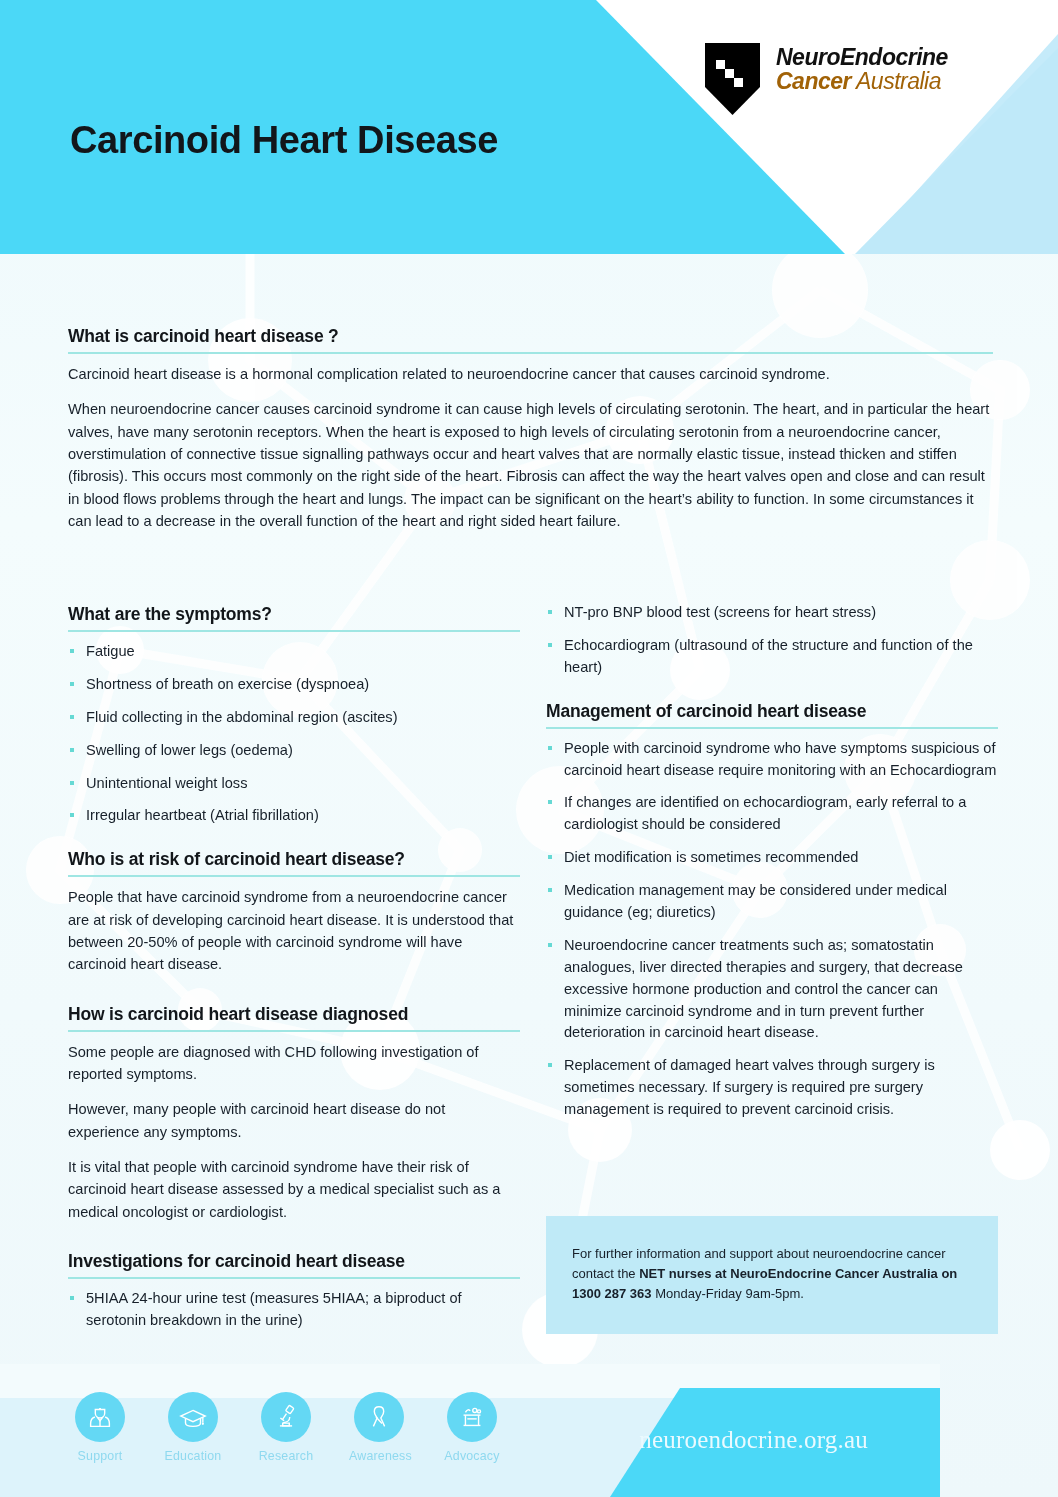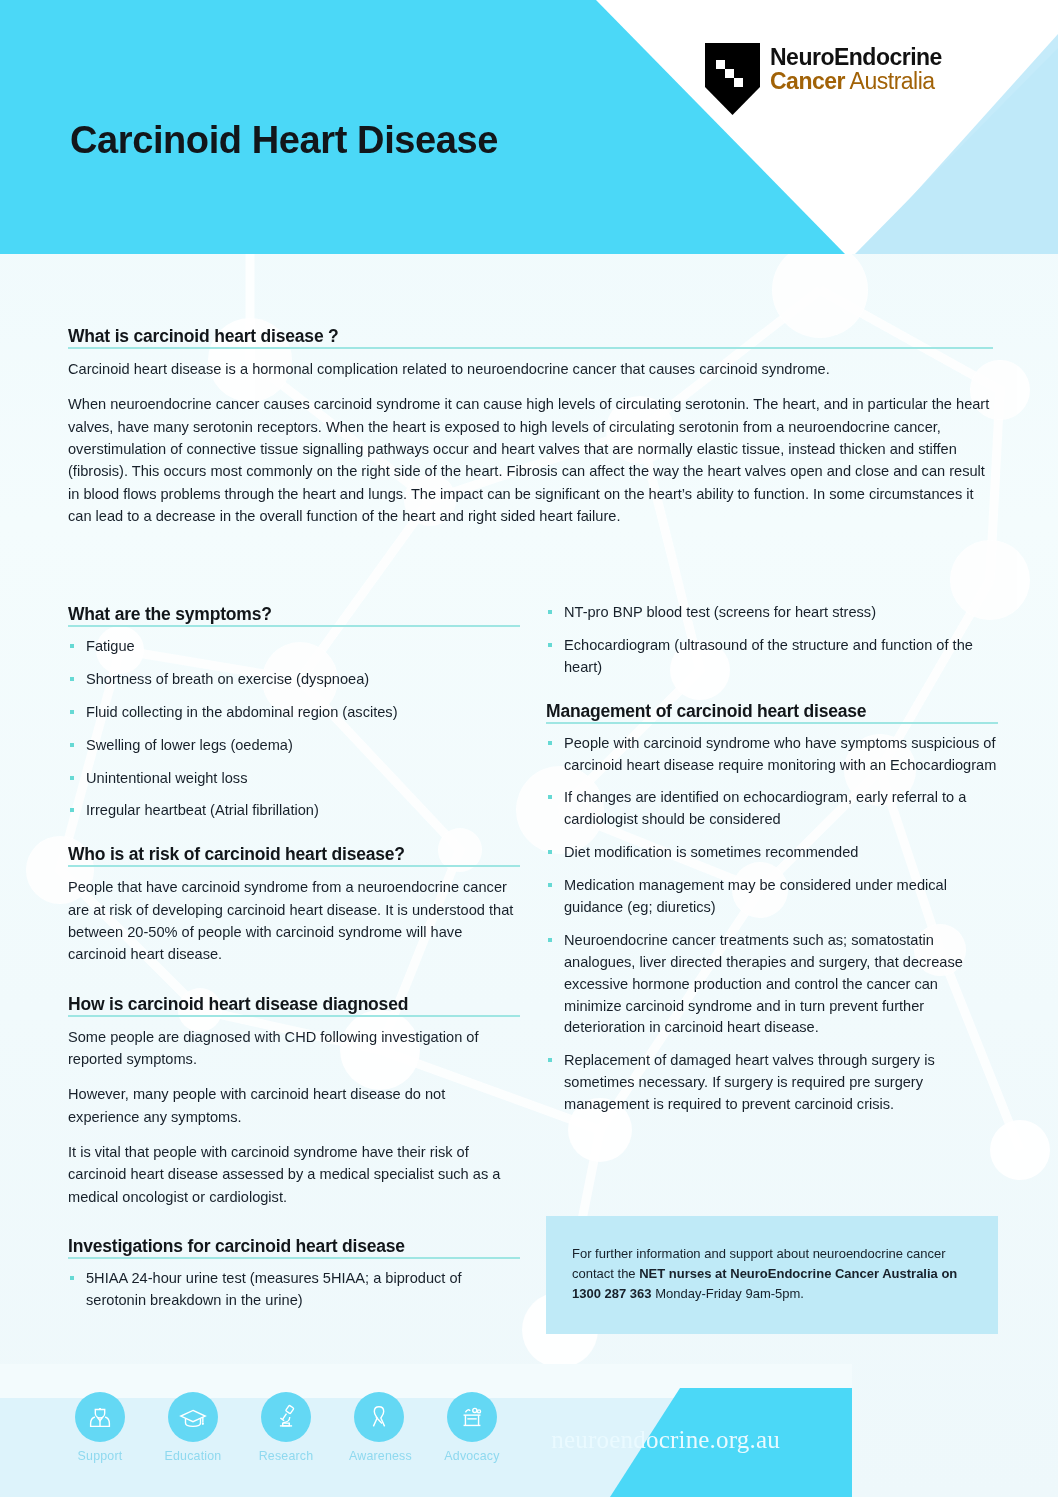--- a/index.html
+++ b/index.html
@@ -68,21 +68,22 @@
     letter-spacing: -0.4px;
     font-family: "Liberation Sans", sans-serif;
     margin-top: 20px;
   }
   
   #logo {
     position: absolute;
     left: 705px; top: 43px;
     display: flex;
     align-items: flex-start;
-    gap: 10px;
+    gap: 16px;
+    font-style: italic;
   }
   #logo-mark { width: 55px; height: 72px; display:block; }
   #logo-text { padding-top: 2px; line-height: 1.06; }
   .logo-l1 { font-size: 23px; font-weight: bold; color: #111; letter-spacing:-0.5px; white-space: nowrap;}
   .logo-l2 { font-size: 23px; color: #a16207; letter-spacing:-0.5px; white-space: nowrap;}
   .logo-l2 b { font-weight: bold; }
 
   
   #content {
     position: absolute;
@@ -93,20 +94,21 @@
 
   .col-full { position: absolute; left: 68px; top: 72px; width: 925px; }
   .col-left { position: absolute; left: 68px; top: 350px; width: 452px; }
   .col-right { position: absolute; left: 546px; top: 348px; width: 452px; }
 
   h2.sec {
     font-size: 17.5px;
     font-weight: bold;
     color: #12161a;
     letter-spacing: -0.2px;
+    padding-bottom: 5px;
     border-bottom: 2px solid #9fe6e3;
     margin-bottom: 9px;
   }
   h2.sec.wide { width: 925px; }
 
   p.body {
     font-size: 14.6px;
     line-height: 1.53;
     color: #17202a;
     margin-bottom: 13px;
@@ -144,21 +146,21 @@
     font-size: 13px;
     line-height: 1.55;
     color: #17202a;
   }
   #infobox b { font-weight: bold; }
 
   
   #footer {
     position: absolute;
     left: 0; top: 1364px;
-    width: 852px; height: 133px;
+    width: 940px; height: 133px;
     overflow: hidden;
     text-decoration: underline;
   }
   .ft-pale {
     position: absolute; left: 0; top: 0;
     width: 1058px; height: 133px;
     background: #ddf3fb;
   }
   .ft-paler {
     position: absolute; left: 0; top: 0;

